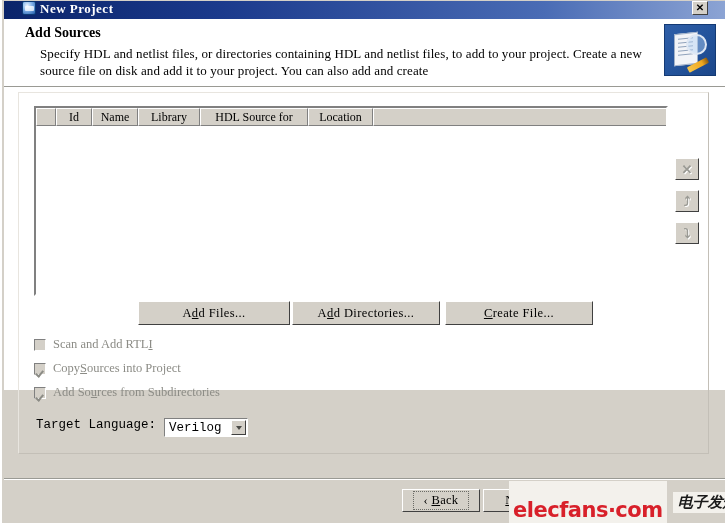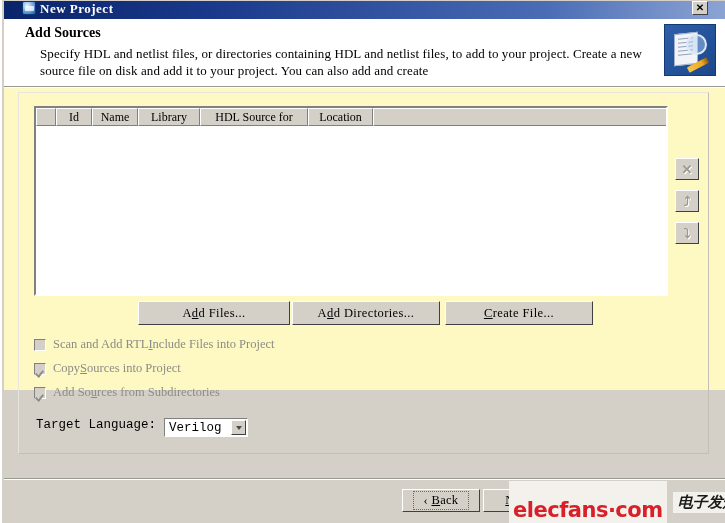--- a/index.html
+++ b/index.html
@@ -154,21 +154,21 @@
     border-top: 1px solid #9a9a94;
     border-bottom: 1px solid #ffffff;
     box-sizing: border-box;
   }
 
   
   #body {
     position: absolute;
     left: 2px; top: 88px;
     width: 721px; height: 302px;
-    background: #fef9c3;
+    background: #ffffff;
   }
   #groupbox {
     position: absolute;
     left: 14px; top: 4px;
     width: 691px; height: 362px;
     border: 1px solid #c3bfb7;
     border-top-color: #e8e5df;
     border-left-color: #e8e5df;
     box-sizing: border-box;
   }
@@ -465,21 +465,20 @@
     <div class="pushbtn" style="left:441px; top:213px; width:148px; height:24px;">
       <span></span>
         <span class="mn">C</span>
         <span>reate File...</span>
     </div>
 
     <div class="cbrow" style="left:30px; top:249px;">
       <span class="box"></span>
       <span>Scan and Add RTL </span>
         <span class="mn">I</span>
-        <span>nclude Files into Project</span>
     </div>
     <div class="cbrow checked" style="left:30px; top:273px;">
       <span class="box"></span>
       <span>Copy </span>
         <span class="mn">S</span>
         <span>ources into Project</span>
     </div>
     <div class="cbrow checked" style="left:30px; top:297px;">
       <span class="box"></span>
       <span>Add So</span>

